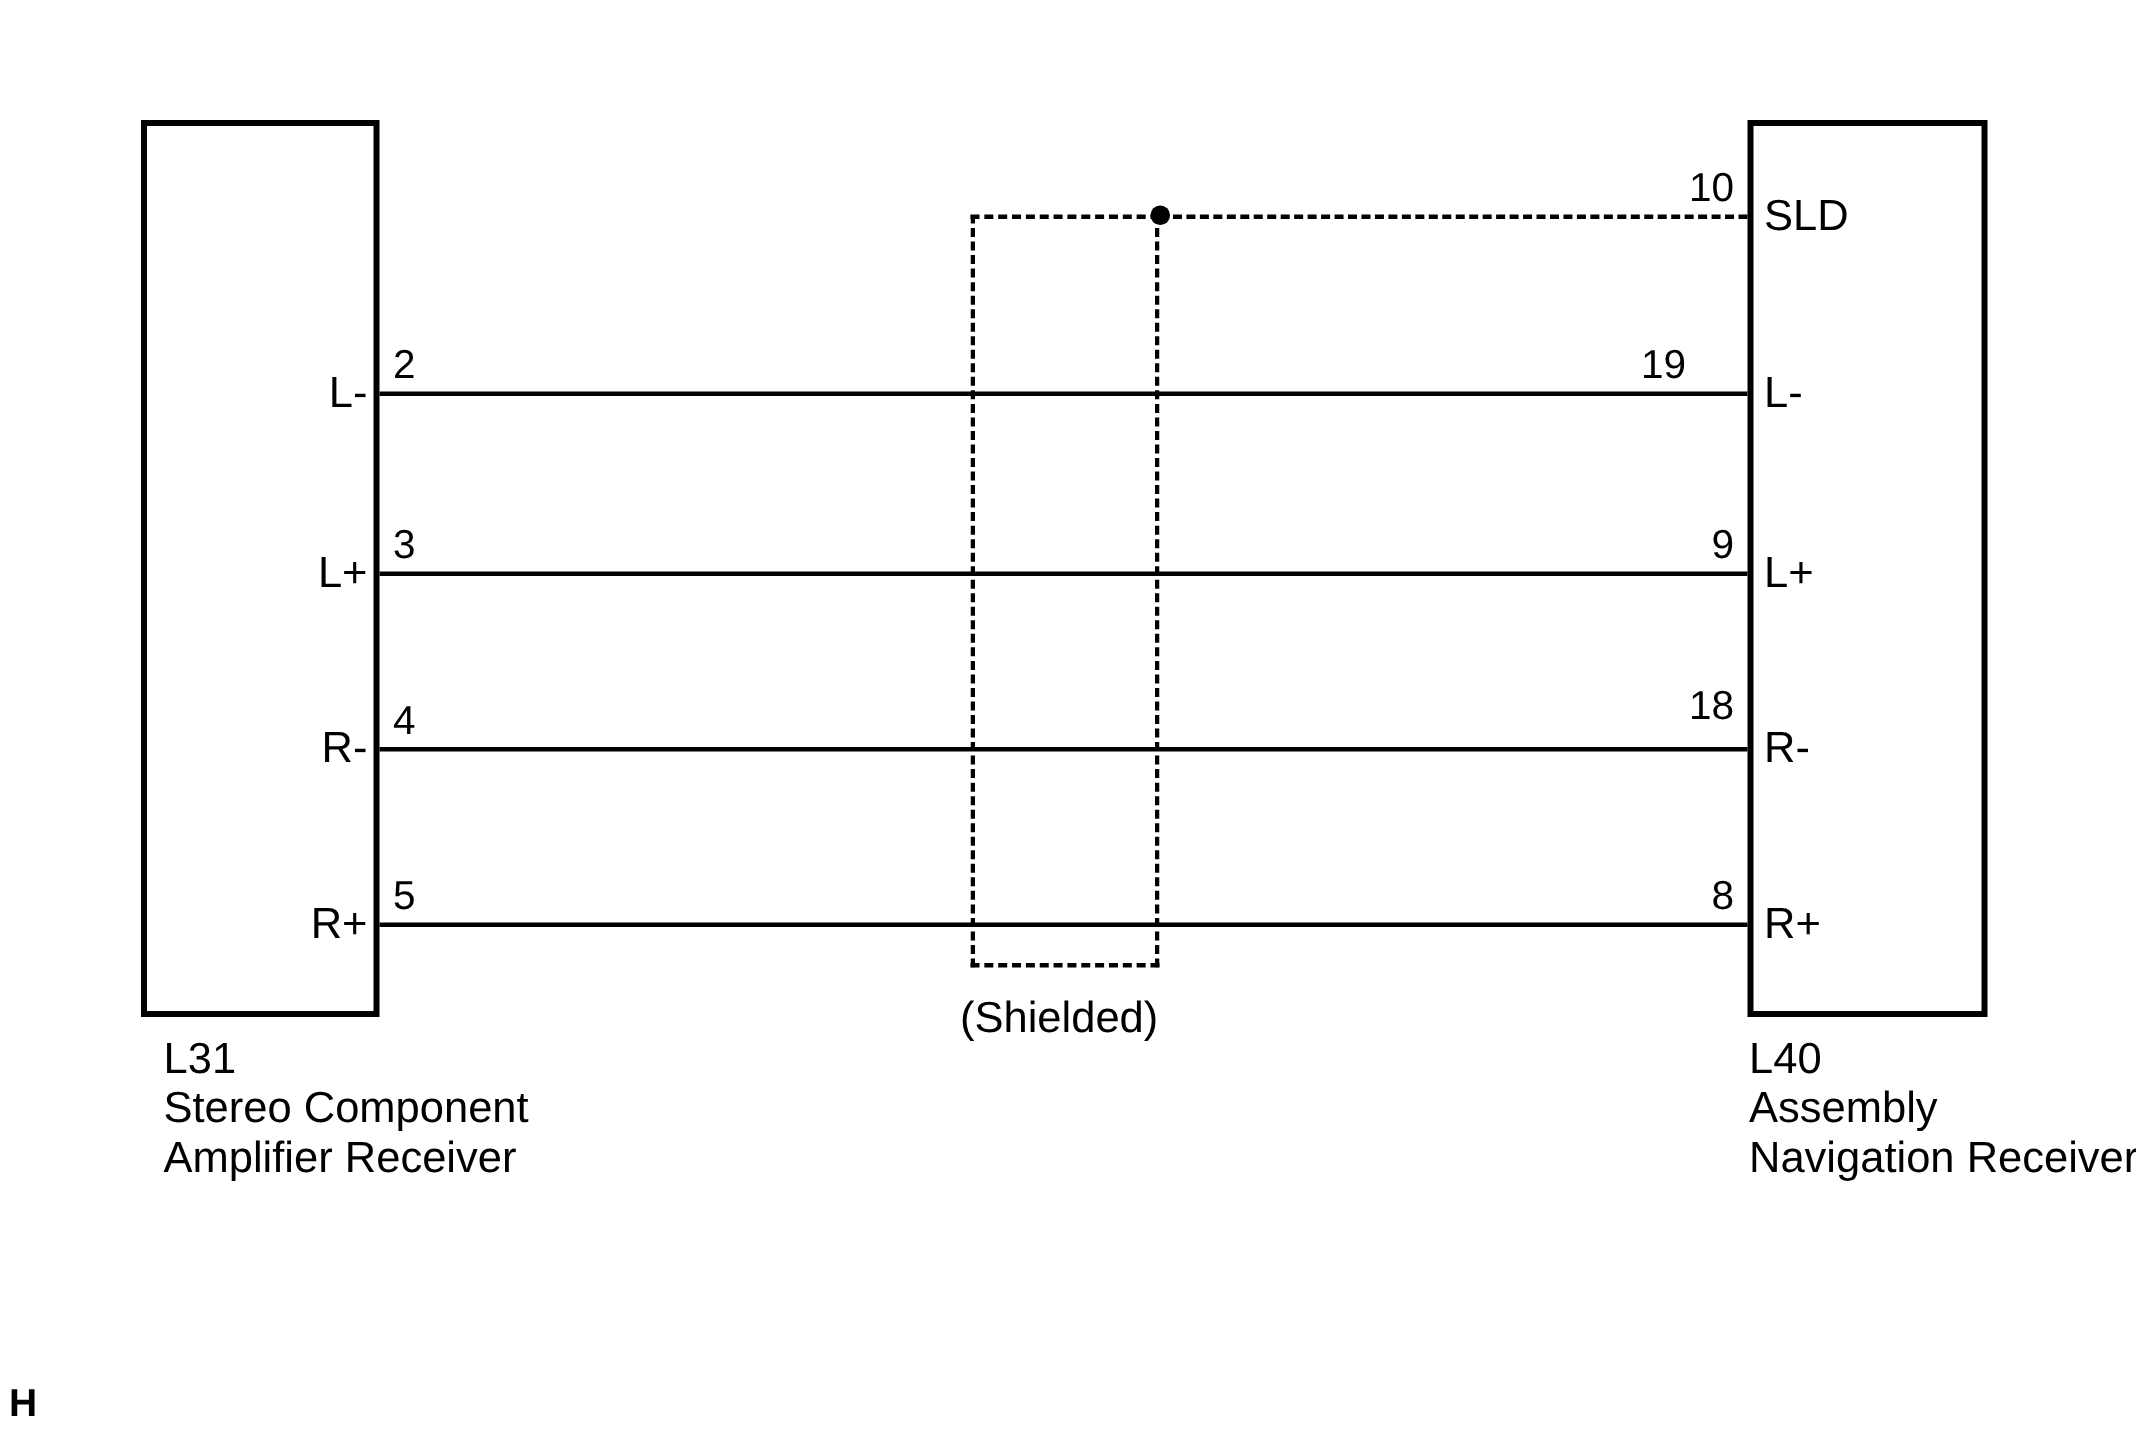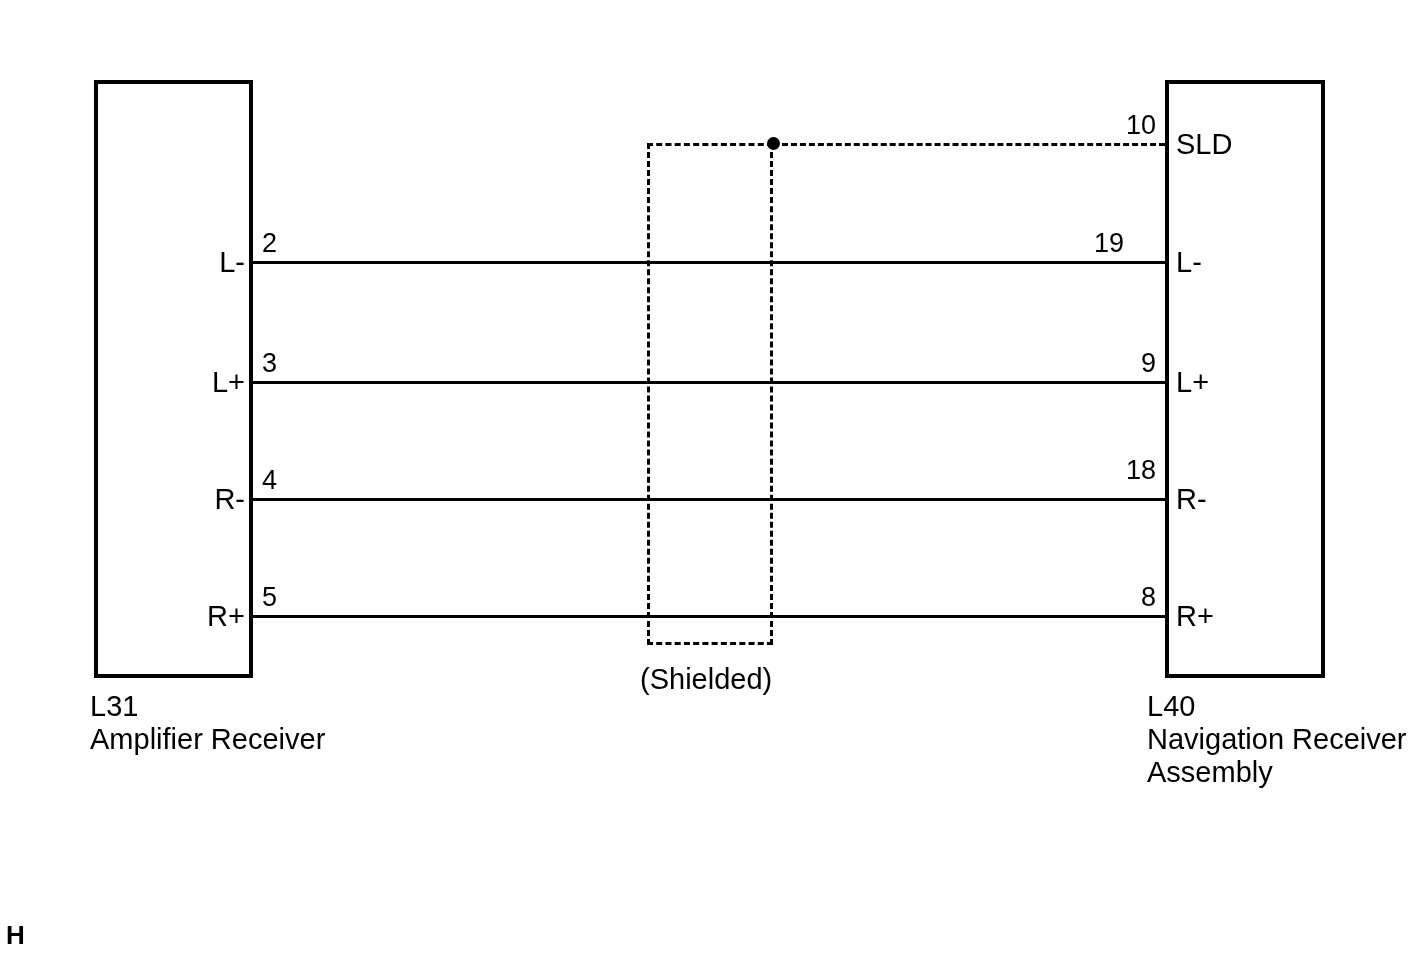--- a/index.html
+++ b/index.html
@@ -98,21 +98,21 @@
     line-height: 33px;
     white-space: nowrap;
   }
 
   .device-caption {
     position: absolute;
     font-size: 29px;
     line-height: 33px;
     white-space: nowrap;
   }
-  .device-caption div { white-space: nowrap; }
+  .device-caption div { white-space: nowrap; margin-left: 19px; }
   #caption-left  { left: 90px;   top: 690px; }
   #caption-right { left: 1147px; top: 690px; }
 
   #corner-mark {
     position: absolute;
     left: 6px;
     top: 921px;
     font-size: 26px;
     font-weight: bold;
     line-height: 28px;
@@ -158,24 +158,25 @@
   <div class="pin-label pin-label-right" style="left:1176px; top:128px;">SLD</div>
   <div class="pin-label pin-label-right" style="left:1176px; top:246px;">L-</div>
   <div class="pin-label pin-label-right" style="left:1176px; top:366px;">L+</div>
   <div class="pin-label pin-label-right" style="left:1176px; top:483px;">R-</div>
   <div class="pin-label pin-label-right" style="left:1176px; top:600px;">R+</div>
 
   <div class="shield-caption">(Shielded)</div>
 
   <div id="caption-left" class="device-caption">
     <div>L31</div>
+    <div>Stereo Component</div>
     <div>Amplifier Receiver</div>
   </div>
 
   <div id="caption-right" class="device-caption">
     <div>L40</div>
+    <div>Assembly</div>
     <div>Navigation Receiver</div>
-    <div>Assembly</div>
   </div>
 
   <div id="corner-mark">H</div>
 
 </div>
 
 </body></html>

